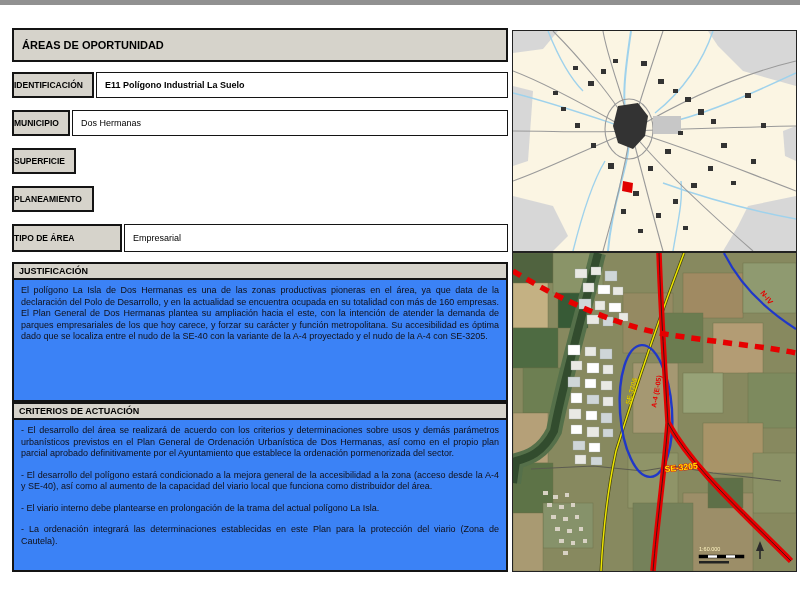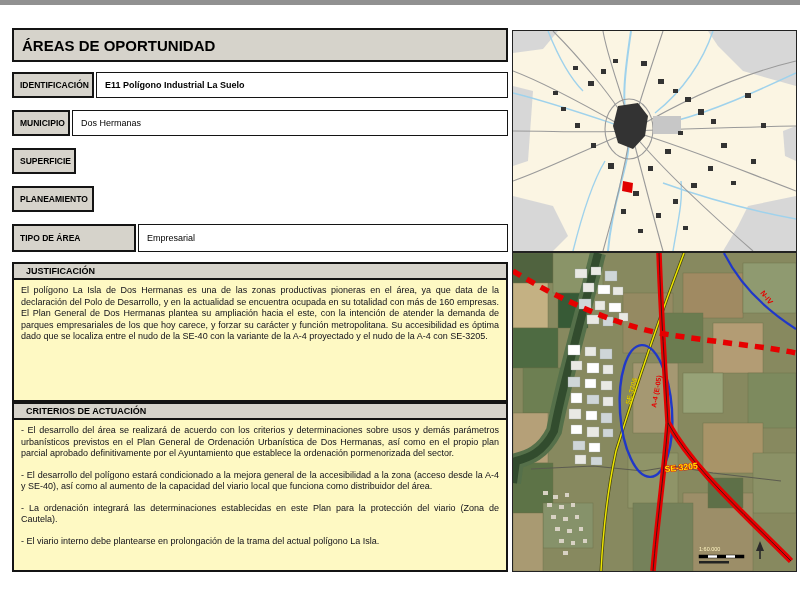--- a/index.html
+++ b/index.html
@@ -3,33 +3,33 @@
 <meta charset="utf-8">
 <style>
   html,body{margin:0;padding:0;background:#fff;}
   #page{position:relative;width:800px;height:600px;background:#ffffff;overflow:hidden;
         font-family:"Liberation Sans",sans-serif;color:#000;}
   #topstrip{position:absolute;left:0;top:0;width:800px;height:5px;background:#919191;}
   #doc-title{position:absolute;left:14px;top:10px;font-size:10.5px;font-weight:bold;
              color:#43434b;letter-spacing:.25px;white-space:nowrap;}
   
   #form-col{position:absolute;left:12px;top:28px;width:496px;}
-  .hdr-bar{background:#d6d3cb;border:2px solid #141414;font-weight:bold;font-size:15px;
+  .hdr-bar{background:#d6d3cb;border:2px solid #141414;font-weight:bold;font-size:11px;
            display:flex;align-items:center;padding-left:8px;box-sizing:border-box;}
   #areas-bar{height:34px;margin-bottom:10px;}
   .frow{display:flex;margin-bottom:12px;height:26px;}
   .flabel{background:#d6d3cb;border:2px solid #141414;font-weight:bold;font-size:8.5px;
-          display:flex;align-items:center;padding-left:6px;box-sizing:border-box;flex:0 0 auto;}
+          display:flex;align-items:center;box-sizing:border-box;flex:0 0 auto;}
   .fvalue{background:#fff;border:1px solid #141414;font-size:9px;display:flex;align-items:center;
           padding-left:8px;box-sizing:border-box;flex:1 1 auto;margin-left:2px;}
   .fvalue.bold{font-weight:bold;}
-  .w82{width:82px;} .w58{width:58px;} .w64{width:64px;} .w124{width:124px;}
+  .w82{width:82px;} .w58{width:58px;} .w64{width:64px;} .w124{width:110px;}
   .sec-hdr{height:18px;border:2px solid #141414;background:#d6d3cb;font-weight:bold;font-size:9px;
-           display:flex;align-items:center;padding-left:12px;box-sizing:border-box;}
-  .sec-body{border:2px solid #141414;border-top:none;background:#fef9c3;box-sizing:border-box;
+           display:flex;align-items:center;padding-left:5px;box-sizing:border-box;}
+  .sec-body{border:2px solid #141414;border-top:none;background:#3b82f6;box-sizing:border-box;
             font-size:9px;line-height:1.28;text-align:justify;padding:5px 7px;color:#101018;}
   #just-body{height:122px;margin-bottom:0;}
   #crit-body{height:152px;}
   #crit-body p{margin:0 0 10px 0;}
   
   #locator-map{position:absolute;left:512px;top:30px;width:283px;height:220px;border:1px solid #222;}
   #aerial-map{position:absolute;left:512px;top:252px;width:283px;height:318px;border:1px solid #222;}
   svg{display:block;}
   svg text{font-family:"Liberation Sans",sans-serif;}
 </style>
@@ -65,22 +65,22 @@
       <div class="fvalue">Empresarial</div>
     </div>
 
     <div class="sec-hdr">JUSTIFICACIÓN</div>
     <div id="just-body" class="sec-body">El polígono La Isla de Dos Hermanas es una de las zonas productivas pioneras en el área, ya que data de la declaración del Polo de Desarrollo, y en la actualidad se encuentra ocupada en su totalidad con más de 160 empresas. El Plan General de Dos Hermanas plantea su ampliación hacia el este, con la intención de atender la demanda de parques empresariales de los que hoy carece, y forzar su carácter y función metropolitana. Su accesibilidad es óptima dado que se localiza entre el nudo de la SE-40 con la variante de la A-4 proyectado y el nudo de la A-4 con SE-3205.</div>
 
     <div class="sec-hdr">CRITERIOS DE ACTUACIÓN</div>
     <div id="crit-body" class="sec-body">
       <p>- El desarrollo del área se realizará de acuerdo con los criterios y determinaciones sobre usos y demás parámetros urbanísticos previstos en el Plan General de Ordenación Urbanística de Dos Hermanas, así como en el propio plan parcial aprobado definitivamente por el Ayuntamiento que establece la ordenación pormenorizada del sector.</p>
       <p>- El desarrollo del polígono estará condicionado a la mejora general de la accesibilidad a la zona (acceso desde la A-4 y SE-40), así como al aumento de la capacidad del viario local que funciona como distribuidor del área.</p>
+      <p>- El viario interno debe plantearse en prolongación de la trama del actual polígono La Isla.</p>
       <p>- La ordenación integrará las determinaciones establecidas en este Plan para la protección del viario (Zona de Cautela).</p>
-      <p>- El viario interno debe plantearse en prolongación de la trama del actual polígono La Isla.</p>
     </div>
   </div>
 
   <div id="locator-map">
     <svg width="283" height="220" viewBox="0 0 283 220">
       <rect x="0" y="0" width="283" height="220" fill="#fbf5e3"></rect>
 
       <g fill="#d7d7d7">
         <polygon points="195,0 283,0 283,55 230,40 205,15"></polygon>
         <polygon points="0,0 45,0 30,18 0,22"></polygon>

